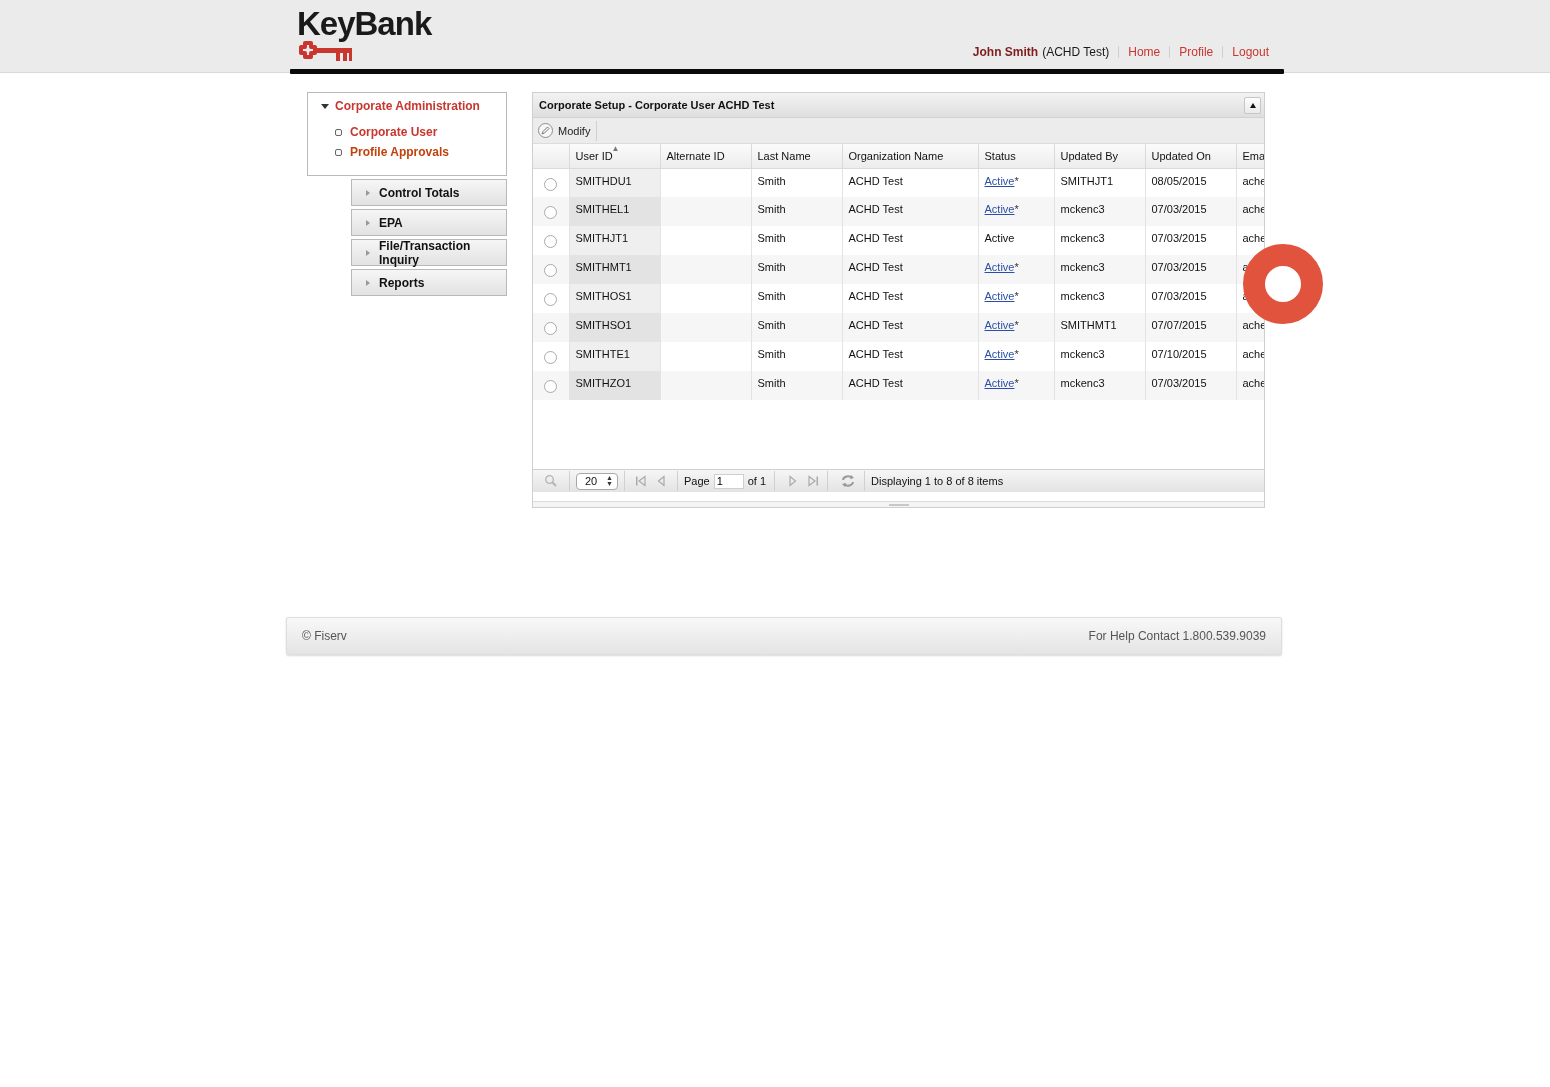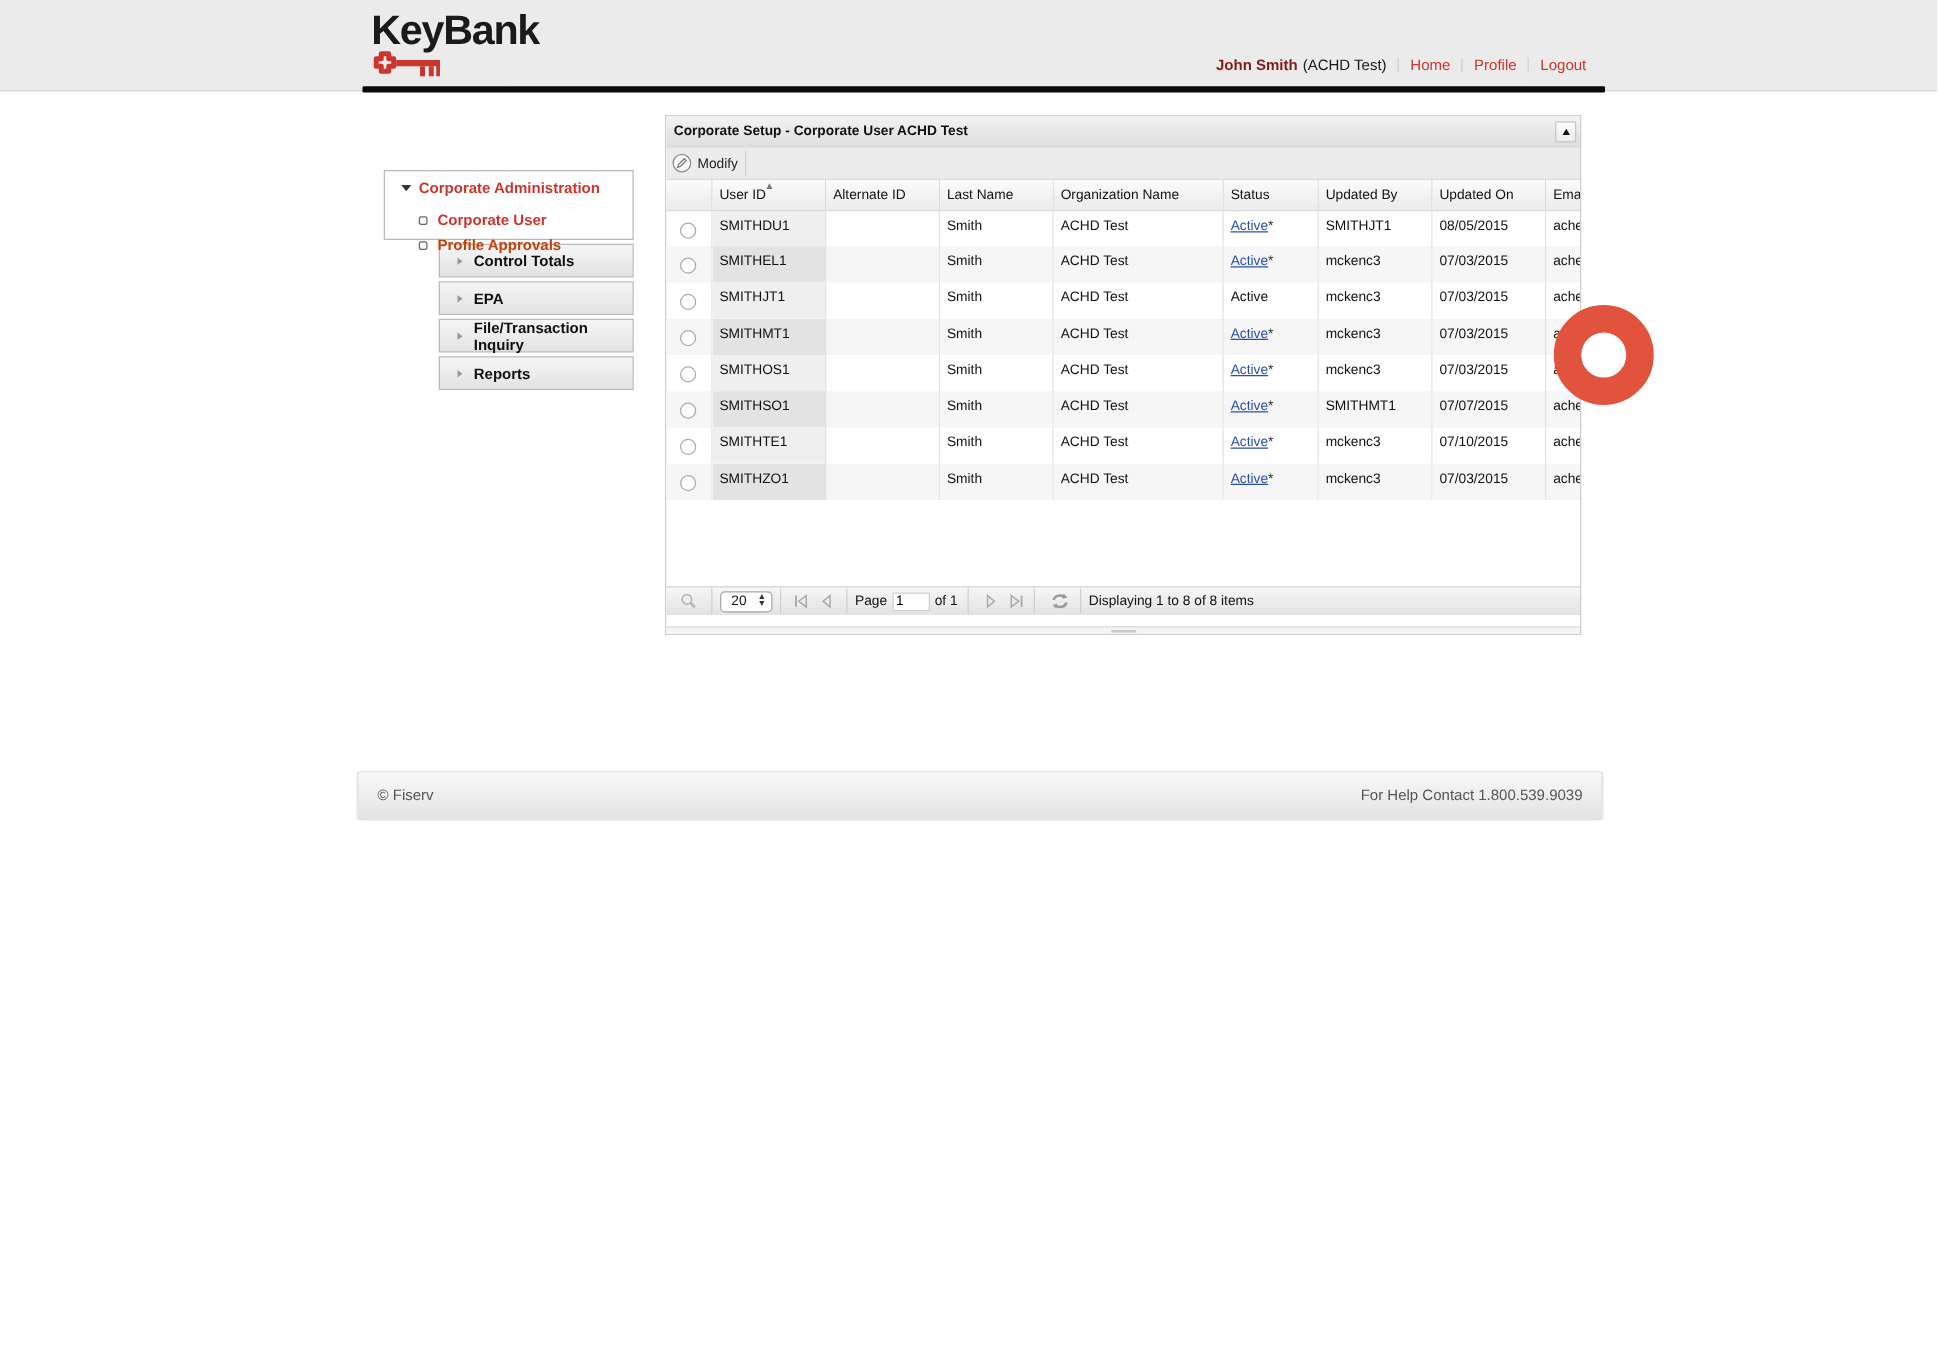--- a/index.html
+++ b/index.html
@@ -13,21 +13,21 @@
   .logo-key { position: absolute; left: 1px; top: 30px; }
   .header-rule { position: absolute; left: 290px; top: 69px; width: 994px; height: 5px; background: #0a0a0a; border-radius: 1px; }
   .user-nav { position: absolute; right: 281px; top: 45px; display: flex; align-items: center; font-size: 12px; }
   .user-nav .user-name { font-weight: bold; color: #7f1d1d; }
   .user-nav .user-org { color: #1a1a1a; margin-left: 4px; }
   .user-nav .sep { width: 1px; height: 12px; background: #d0d0d0; margin: 0 9px; }
   .user-nav a { color: #c8362e; text-decoration: none; }
 
   
   .sidebar { position: absolute; left: 307px; top: 92px; width: 200px; }
-  .acc-open { border: 1px solid #b9b9b9; background: #fff; height: 56px; position: relative; margin-top: 44px; }
+  .acc-open { border: 1px solid #b9b9b9; background: #fff; height: 84px; position: relative; }
   .acc-open .acc-title { position: absolute; left: 13px; top: 6px; color: #c8362e; font-weight: bold; font-size: 12px; display: flex; align-items: center; }
   .tri-down { width: 0; height: 0; border-left: 4px solid transparent; border-right: 4px solid transparent; border-top: 5px solid #333; margin-right: 6px; }
   .sub-item { position: absolute; left: 27px; font-size: 12px; font-weight: bold; display: flex; align-items: center; }
   .sub-item .sq { width: 7px; height: 7px; border: 1px solid #666; border-radius: 2px; margin-right: 8px; background: #fafafa; }
   .sub-item.active { color: #c8362e; }
   .sub-item.inactive { color: #c2410c; }
   .acc-closed { margin-top: 3px; height: 27px; border: 1px solid #b9b9b9; background: linear-gradient(#f6f6f6, #e2e2e2); display: flex; align-items: center; padding-left: 14px; font-weight: bold; font-size: 12px; color: #111; margin-left: 44px; }
   .tri-right { width: 0; height: 0; border-top: 3.5px solid transparent; border-bottom: 3.5px solid transparent; border-left: 4px solid #999; margin-right: 9px; }
 
   

